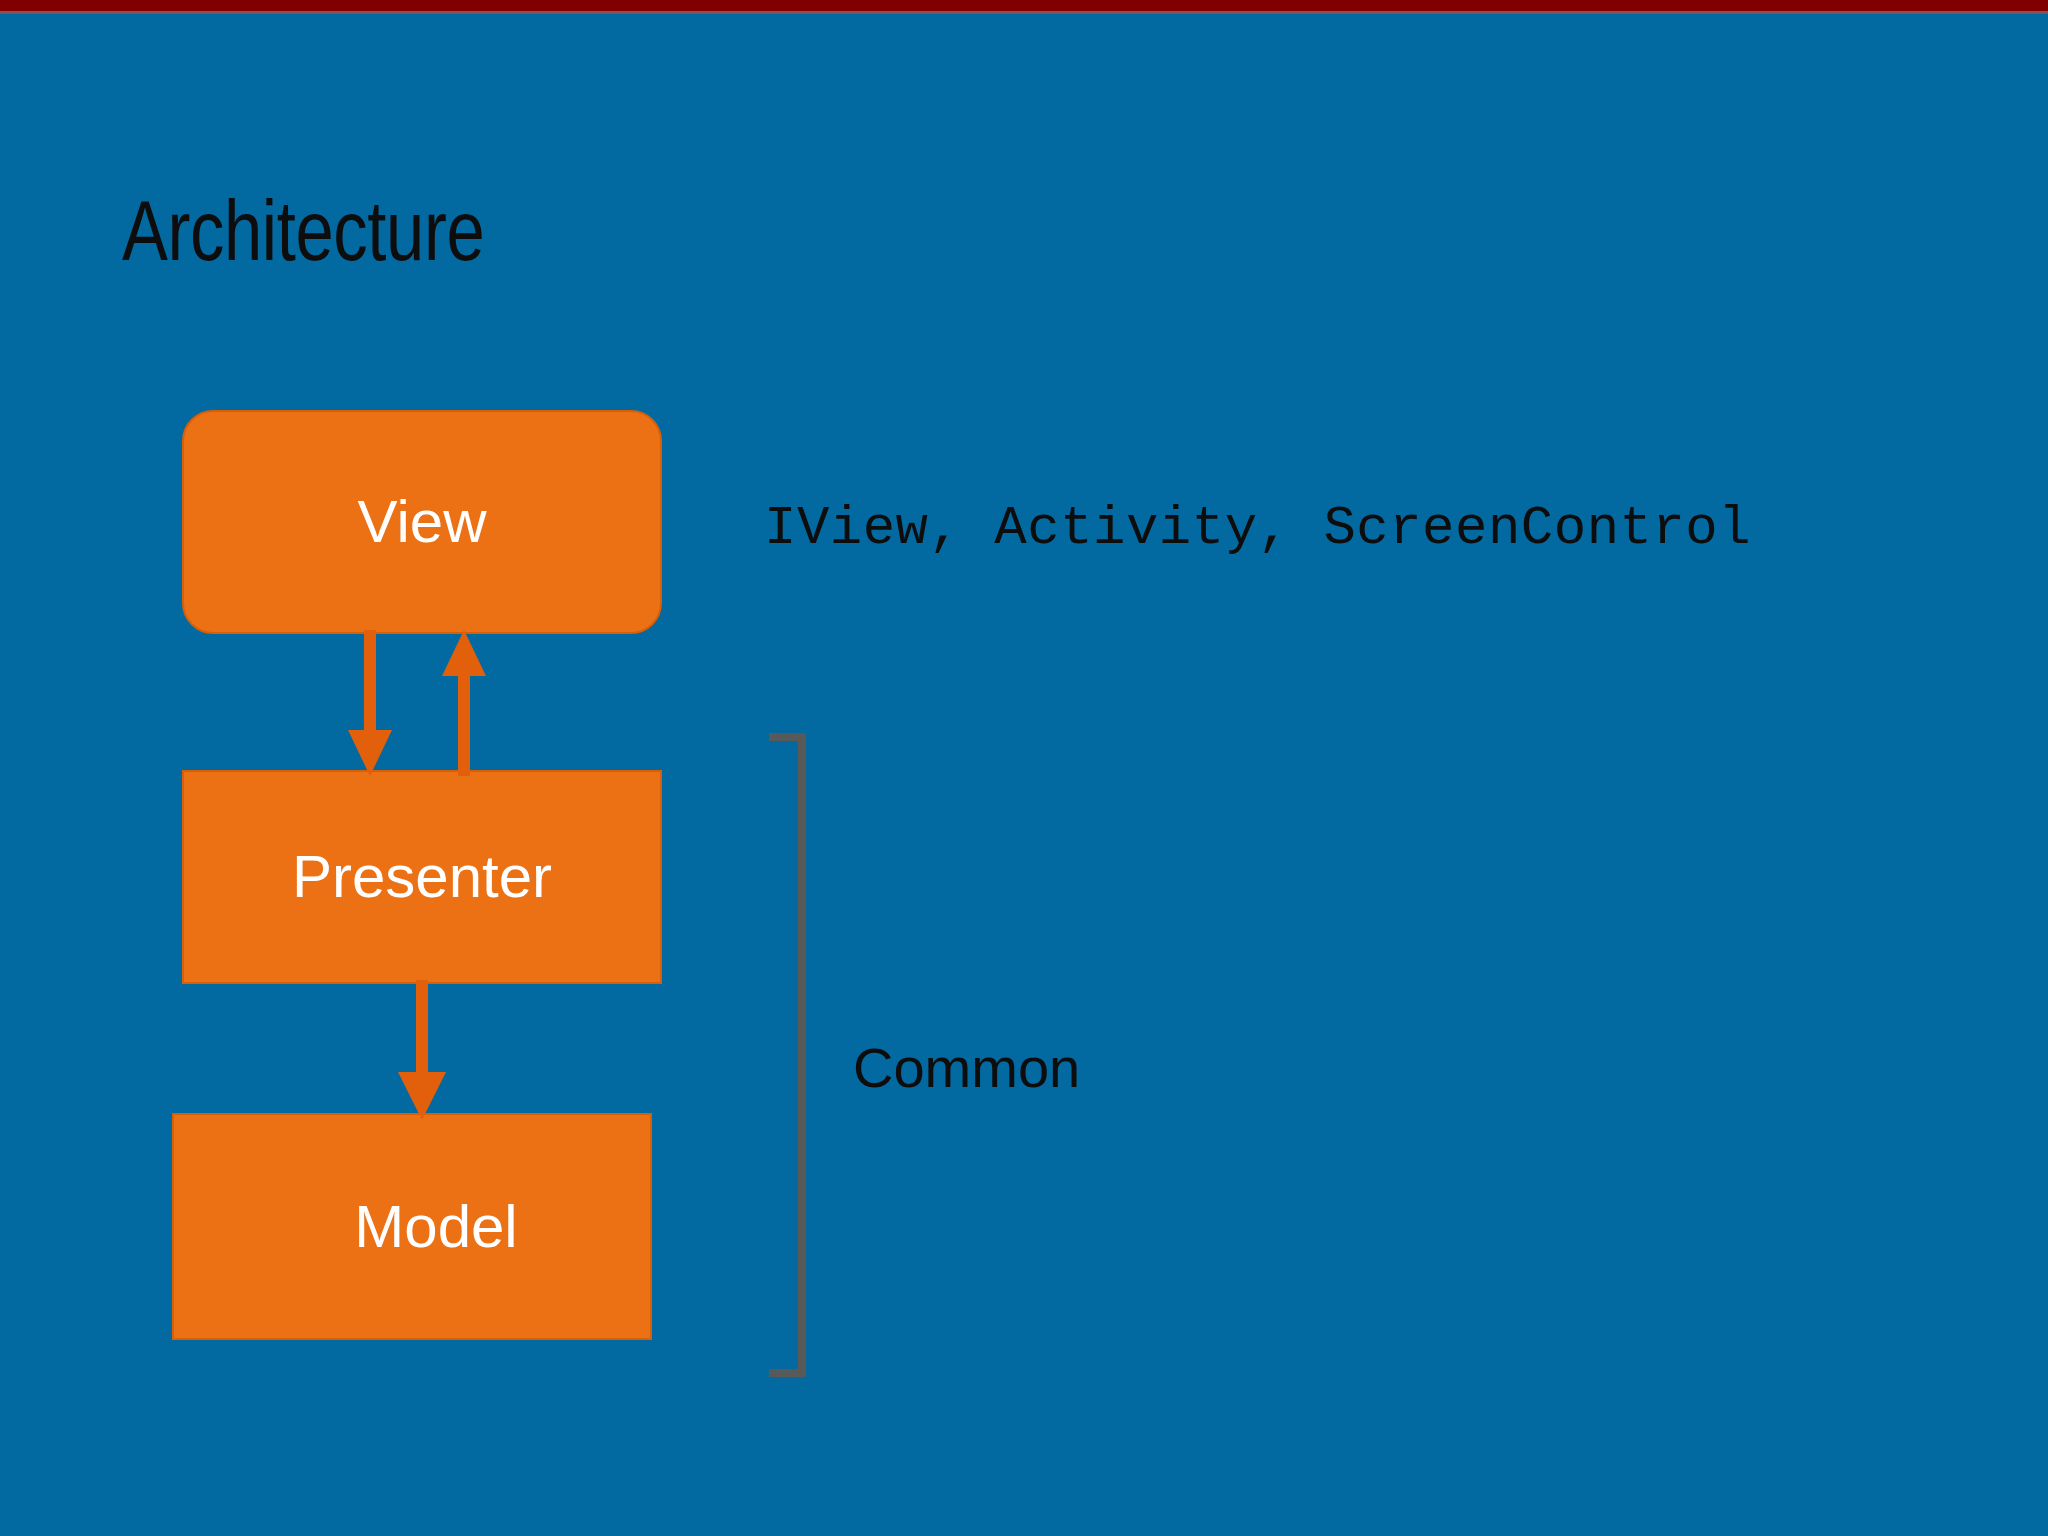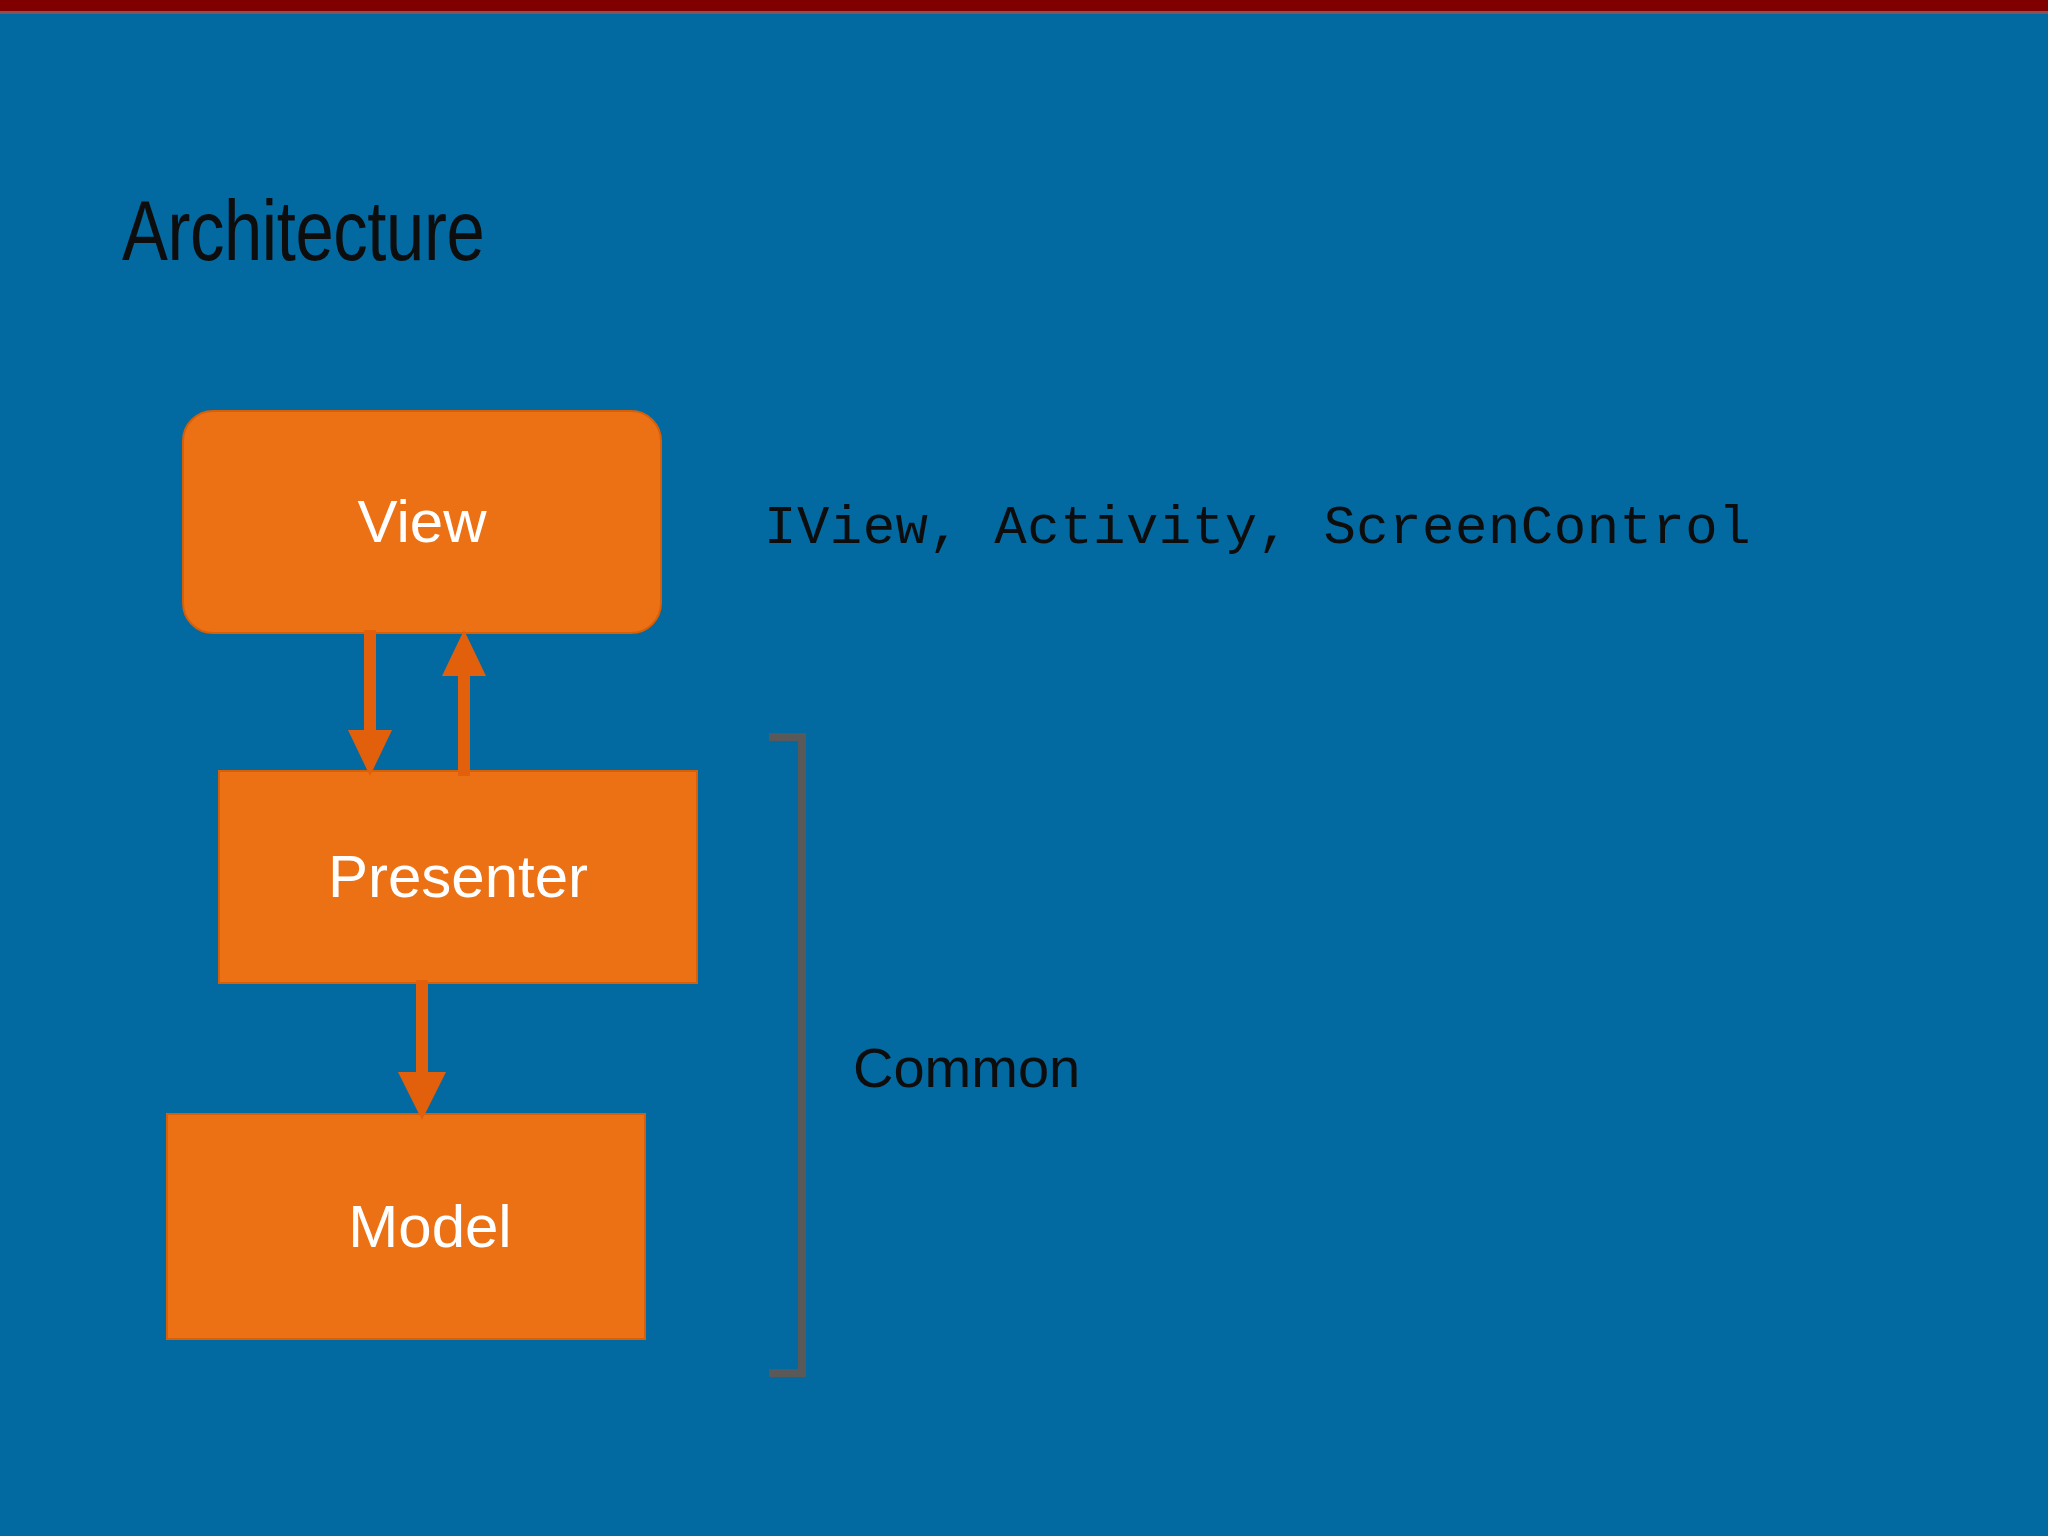--- a/index.html
+++ b/index.html
@@ -65,22 +65,22 @@
   }
   .box-label {
     color: #ffffff;
     font-family: "Liberation Sans", sans-serif;
     font-size: 60px;
     line-height: 62px;
     font-weight: 400;
     white-space: nowrap;
   }
   #box-view      { left: 182px; top: 410px;  width: 480px; height: 224px; border-radius: 31px; }
-  #box-presenter { left: 182px; top: 770px;  width: 480px; height: 214px; margin-left: 36px; }
-  #box-model     { left: 166px; top: 1113px; width: 480px; height: 227px; padding-left: 48px; }
+  #box-presenter { left: 182px; top: 770px;  width: 480px; height: 214px; }
+  #box-model     { left: 172px; top: 1113px; width: 480px; height: 227px; padding-left: 48px; }
 
   
   .arrow-svg {
     position: absolute;
     overflow: visible;
   }
   #arrow-view-to-presenter { left: 330px; top: 630px;  width: 80px;  height: 146px; }
   #arrow-presenter-to-view { left: 424px; top: 630px;  width: 80px;  height: 146px; }
   #arrow-presenter-to-model{ left: 382px; top: 980px;  width: 80px;  height: 140px; }
 

